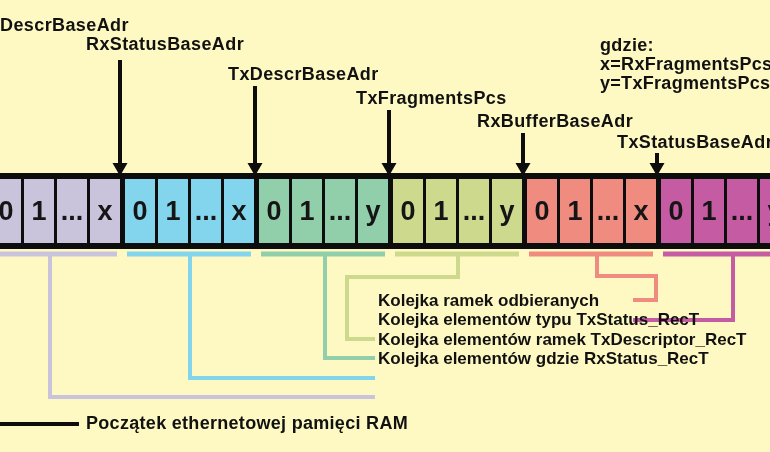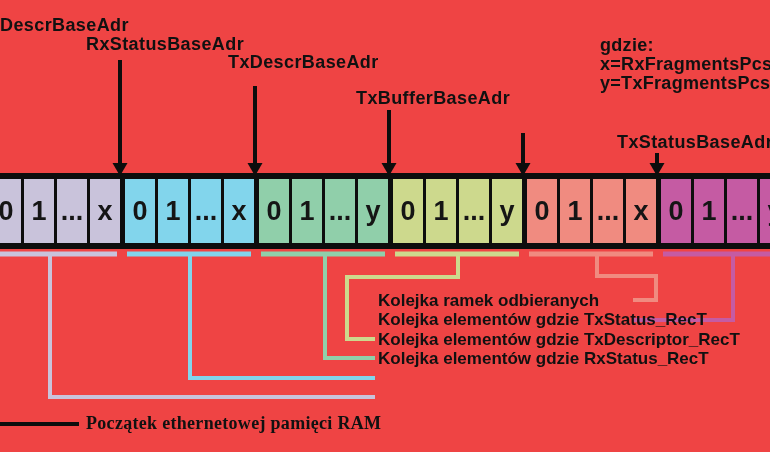--- a/index.html
+++ b/index.html
@@ -1,47 +1,48 @@
 <!DOCTYPE html>
 <html><head>
 <meta charset="utf-8">
 <style>
   html,body{margin:0;padding:0;background:#fff;}
   .stage{
-    position:relative;width:770px;height:452px;overflow:hidden;background:#ef4444;
+    position:relative;width:770px;height:452px;overflow:hidden;background:#fef9c3;
     font-family:"Liberation Sans","DejaVu Sans",sans-serif;font-weight:bold;color:#111;
   }
   .ptr-label{position:absolute;font-size:18px;letter-spacing:.4px;white-space:nowrap;line-height:18px;}
   .note{position:absolute;left:600px;top:36px;font-size:18px;letter-spacing:.3px;line-height:19px;white-space:nowrap;}
   svg.lines{position:absolute;left:0;top:0;width:770px;height:452px;}
   .mem-row{
     position:absolute;left:-14px;top:173px;width:812px;height:76px;
     background:#0d0d0d;display:flex;
   }
   .mem-group{
     box-sizing:border-box;width:134px;display:flex;
     padding:6px 0 6px 5px;gap:3px;flex:0 0 134px;
   }
   .mem-cell{
     width:30px;display:flex;align-items:center;justify-content:center;
     font-size:27px;line-height:27px;color:#151515;
   }
   .legend{position:absolute;left:378px;top:291px;font-size:17px;line-height:19.4px;white-space:nowrap;}
   .legend div{height:19.4px;}
-  .ram-label{position:absolute;left:86px;top:413px;font-size:18px;letter-spacing:.3px;white-space:nowrap;font-family:Liberation Serif, serif;}
+  .ram-label{position:absolute;left:86px;top:413px;font-size:18px;letter-spacing:.3px;white-space:nowrap;}
 </style>
 </head>
 <body>
 
 <div class="stage">
 
   <div class="ptr-label" style="left:0px;top:16px">DescrBaseAdr</div>
   <div class="ptr-label" style="left:86px;top:35px">RxStatusBaseAdr</div>
-  <div class="ptr-label" style="left:228px;top:53px">TxDescrBaseAdr</div>
-  <div class="ptr-label" style="left:356px;top:89px">TxBufferBaseAdr</div>
+  <div class="ptr-label" style="left:228px;top:65px">TxDescrBaseAdr</div>
+  <div class="ptr-label" style="left:356px;top:89px">TxFragmentsPcs</div>
+  <div class="ptr-label" style="left:477px;top:112px">RxBufferBaseAdr</div>
   <div class="ptr-label" style="left:617px;top:133px">TxStatusBaseAdr</div>
 
   <div class="note">
     <div>gdzie:</div>
     <div>x=RxFragmentsPcs</div>
     <div>y=TxFragmentsPcs</div>
   </div>
 
   <svg class="lines">
 
@@ -113,20 +114,20 @@
       <div class="mem-group">
         <div class="mem-cell" style="background: rgb(197, 91, 163);">0</div>
         <div class="mem-cell" style="background: rgb(197, 91, 163);">1</div>
         <div class="mem-cell" style="background: rgb(197, 91, 163);">...</div>
         <div class="mem-cell" style="background: rgb(197, 91, 163);">y</div>
       </div>
     </div>
 
   <div class="legend">
     <div>Kolejka ramek odbieranych</div>
-    <div>Kolejka elementów gdzie TxStatus_RecT</div>
-    <div>Kolejka elementów gdzie TxDescriptor_RecT</div>
+    <div>Kolejka elementów typu TxStatus_RecT</div>
+    <div>Kolejka elementów ramek TxDescriptor_RecT</div>
     <div>Kolejka elementów gdzie RxStatus_RecT</div>
   </div>
 
   <div class="ram-label">Początek ethernetowej pamięci RAM</div>
 
 </div>
 
 </body></html>

